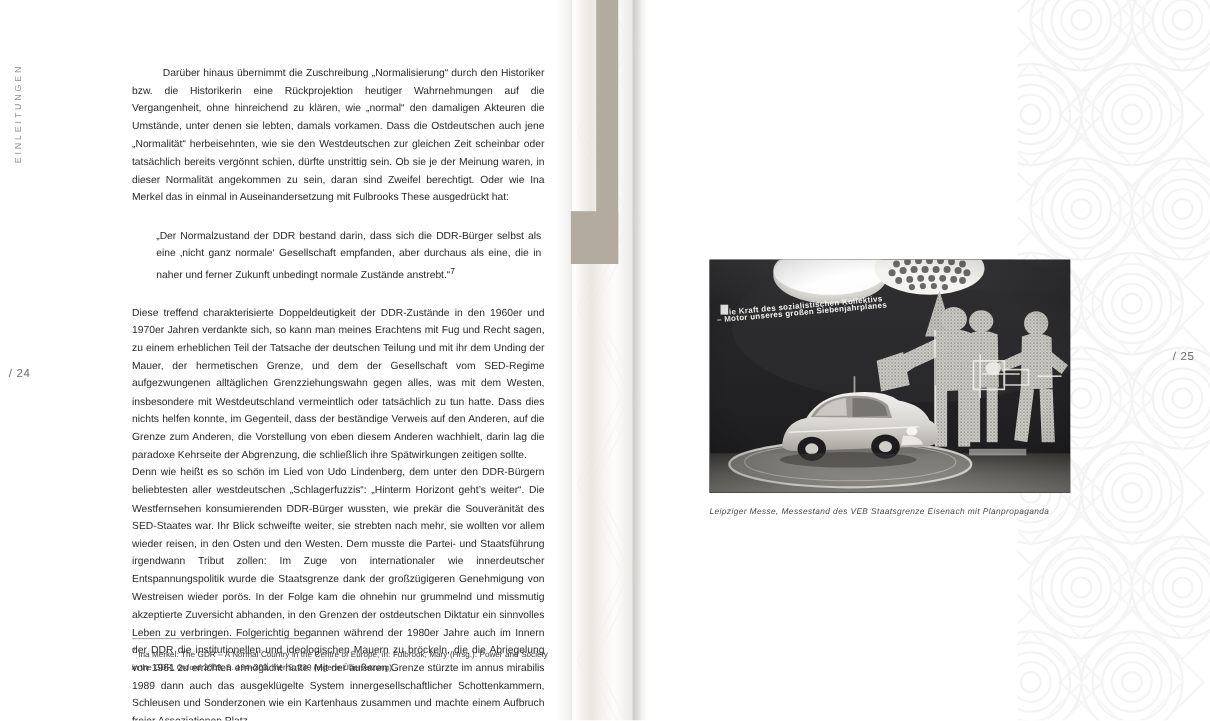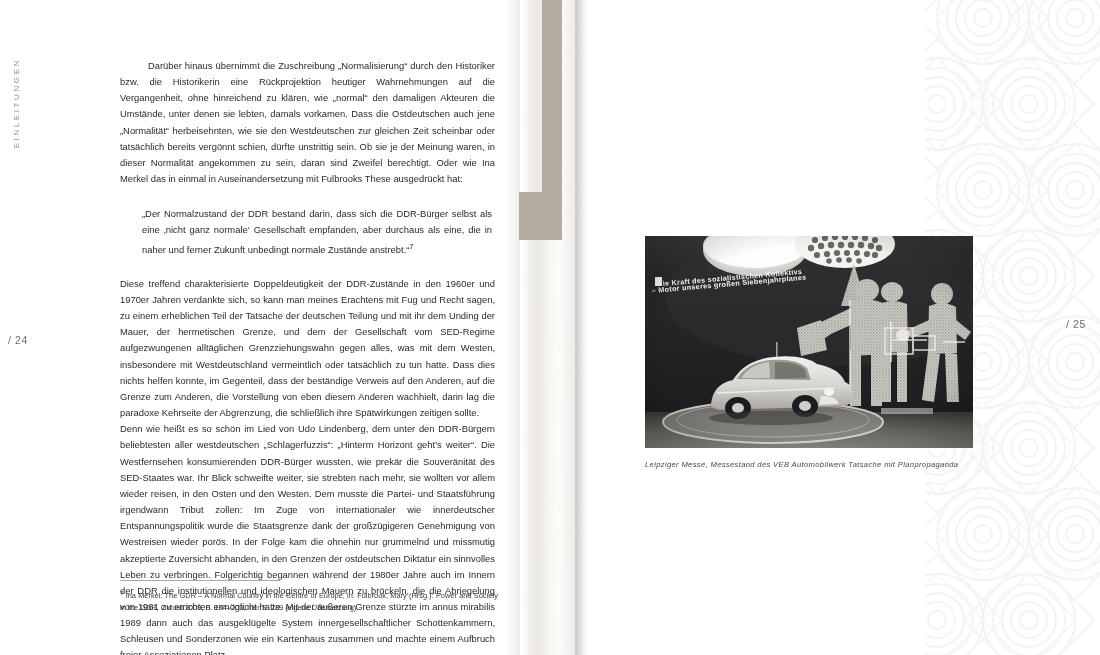--- a/index.html
+++ b/index.html
@@ -346,17 +346,17 @@
           <radialGradient id="vig" cx="50%" cy="50%" r="75%">
             <stop offset="60%" stop-color="#000" stop-opacity="0"></stop>
             <stop offset="100%" stop-color="#000" stop-opacity="0.3"></stop>
           </radialGradient>
           <rect x="0" y="0" width="328" height="212" fill="url(#vig)"></rect>
         </g>
       </svg>
     </div>
 
     <div class="caption">
-      <div>Leipziger Messe, Messestand des VEB Automobilwerk Tatsache mit Planpropaganda</div>
+      <div>Leipziger Messe, Messestand des VEB Staatsgrenze Eisenach mit Planpropaganda</div>
     </div>
   </div>
 
 </div>
 
 </body></html>

